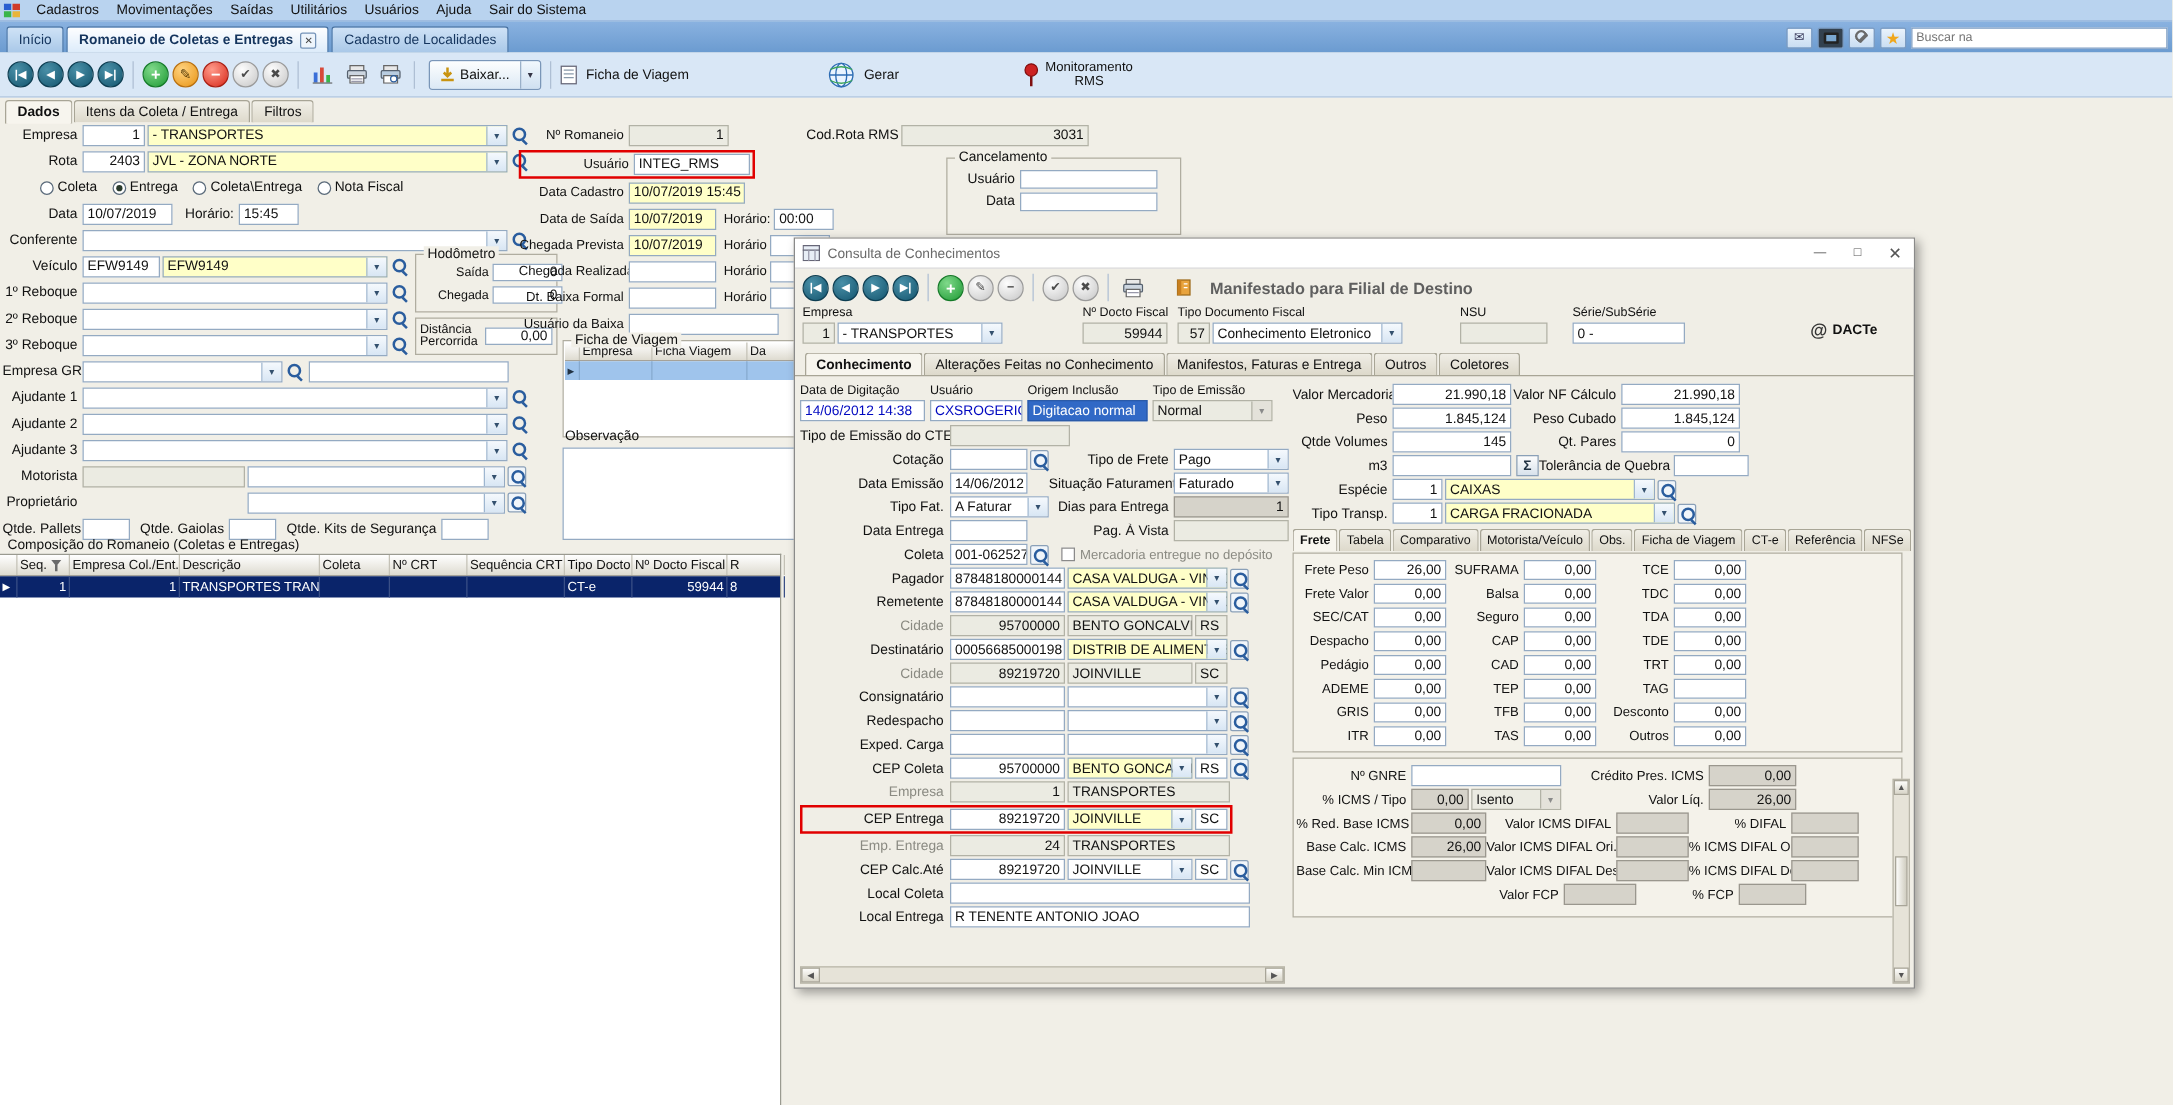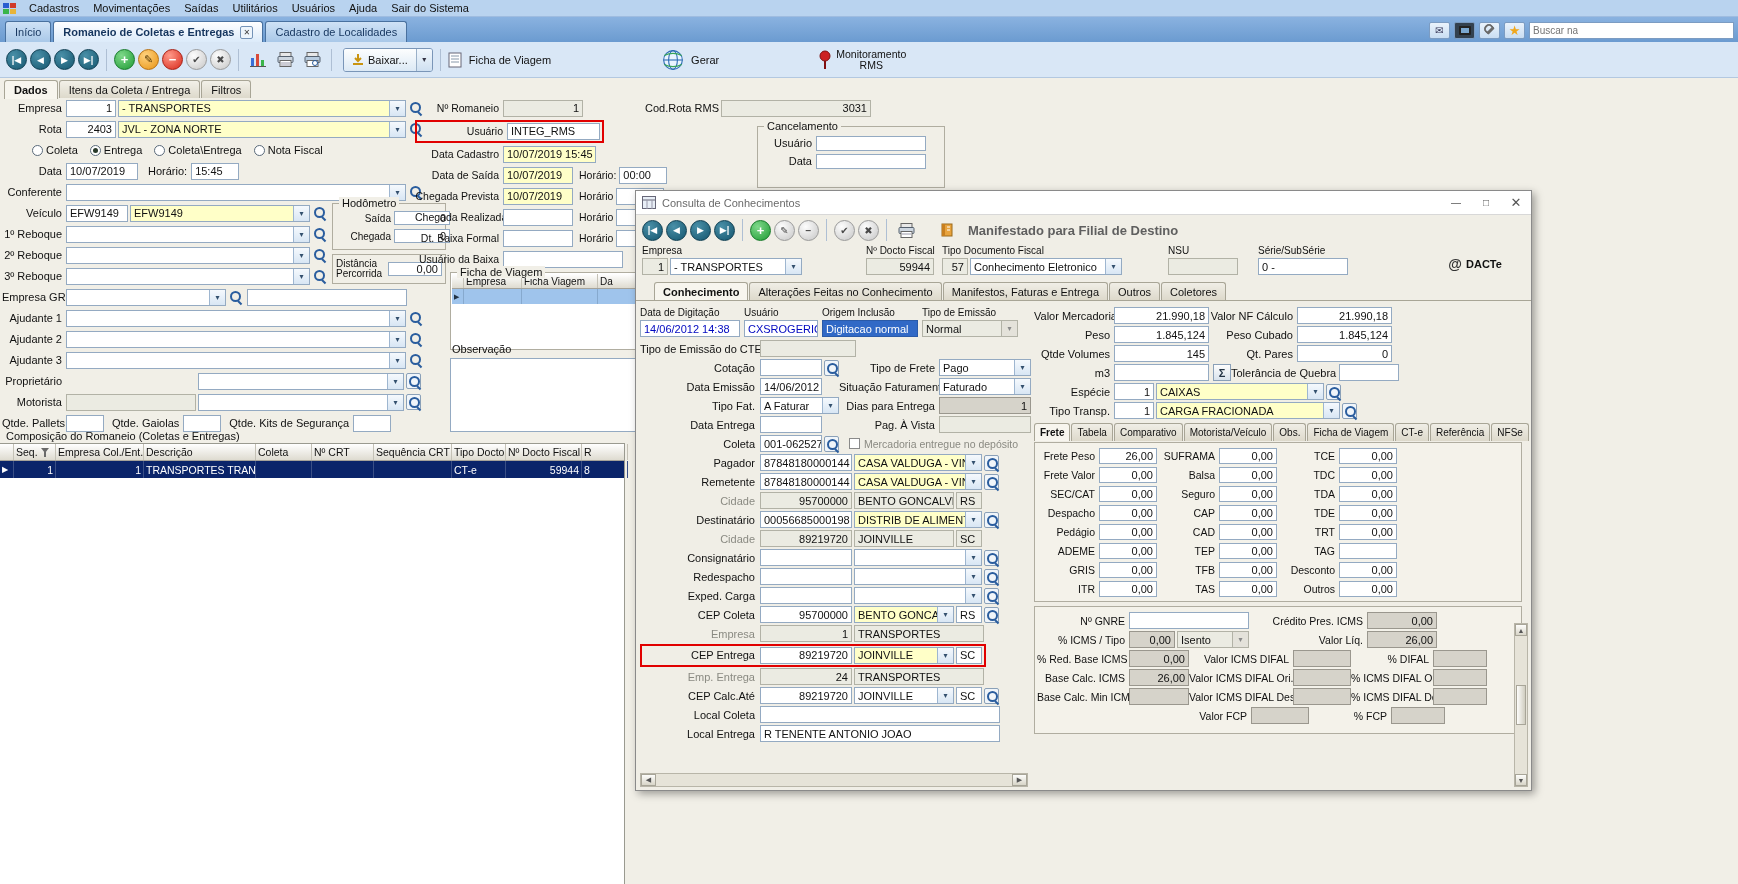--- a/index.html
+++ b/index.html
@@ -103,21 +103,21 @@
   .dtitle{height:24px;background:#fff;border-bottom:1px solid #d8d8d8;display:flex;align-items:center;padding-left:6px;color:#6a6a6a}
   .dtitle .t{margin-left:6px}
   .winbtns{margin-left:auto;display:flex;height:100%}
   .winbtn{width:30px;display:flex;align-items:center;justify-content:center;color:#555;font-size:10px}
   .dtoolbar{height:30px;display:flex;align-items:center;padding-left:6px;gap:3px}
   .banner{font-weight:bold;color:#5f5f5f;font-size:13px;margin-left:6px;white-space:nowrap}
   .dheader{height:36px;display:flex;align-items:flex-start;padding-left:6px}
   .hgroup{display:flex;flex-direction:column}
   .hlbl{font-size:10px;height:13px;white-space:nowrap;overflow:hidden}
   .hfields{display:flex;align-items:center}
-  .dtabs{height:20px;display:flex;align-items:flex-end;padding-left:18px;border-bottom:1px solid #a8a596}
+  .dtabs{height:20px;display:flex;align-items:flex-end;padding-left:8px;border-bottom:1px solid #a8a596}
   .dtab{height:18px;padding:0 8px;display:flex;align-items:center;border:1px solid #a8a596;border-bottom:none;border-radius:3px 3px 0 0;background:linear-gradient(#f0eee6,#ddd9cb);margin-right:1px;white-space:nowrap}
   .dtab.active{background:#f7f5ee;font-weight:bold}
   .dtab.small{font-size:10px;padding:0 5px}
   .dcontent{position:absolute;top:112px;left:0;right:0;bottom:0}
   .dleft{position:absolute;left:4px;top:4px;width:388px}
   .dr{display:flex;align-items:center;height:17px;margin-bottom:2px}
   .dlb{flex:0 0 120px;text-align:right;padding-right:5px;white-space:nowrap;overflow:hidden}
   .glb{color:#8a8a82}
   .dlb2{flex:0 0 100px;text-align:right;padding-right:4px;white-space:nowrap;overflow:hidden}
   .bluetxt{color:#0008c0}
@@ -354,29 +354,29 @@
       <span class="lb">Ajudante 2</span>
       <div class="fld combo" style="width:340px"></div>
       <span class="mag"></span>
     </div>
     <div class="fr">
       <span class="lb">Ajudante 3</span>
       <div class="fld combo" style="width:340px"></div>
       <span class="mag"></span>
     </div>
     <div class="fr">
+      <span class="lb">Motorista</span>
+      <div class="fld dis" style="width:130px"></div>
+      <div class="fld combo" style="width:206px;margin-left:2px"></div>
+      <span class="mag magbox"></span>
+    </div>
+    <div class="fr">
       <span class="lb">Proprietário</span>
       <span class="spacer" style="width:132px"></span>
       <div class="fld combo" style="width:206px"></div>
-      <span class="mag magbox"></span>
-    </div>
-    <div class="fr">
-      <span class="lb">Motorista</span>
-      <div class="fld dis" style="width:130px"></div>
-      <div class="fld combo" style="width:206px;margin-left:2px"></div>
       <span class="mag magbox"></span>
     </div>
     <div class="fr">
       <span class="lb">Qtde. Pallets</span>
       <div class="fld num" style="width:38px"></div>
       <span style="margin:0 4px 0 8px">Qtde. Gaiolas</span>
       <div class="fld num" style="width:38px"></div>
       <span style="margin:0 4px 0 8px">Qtde. Kits de Segurança</span>
       <div class="fld num" style="width:38px"></div>
     </div>

